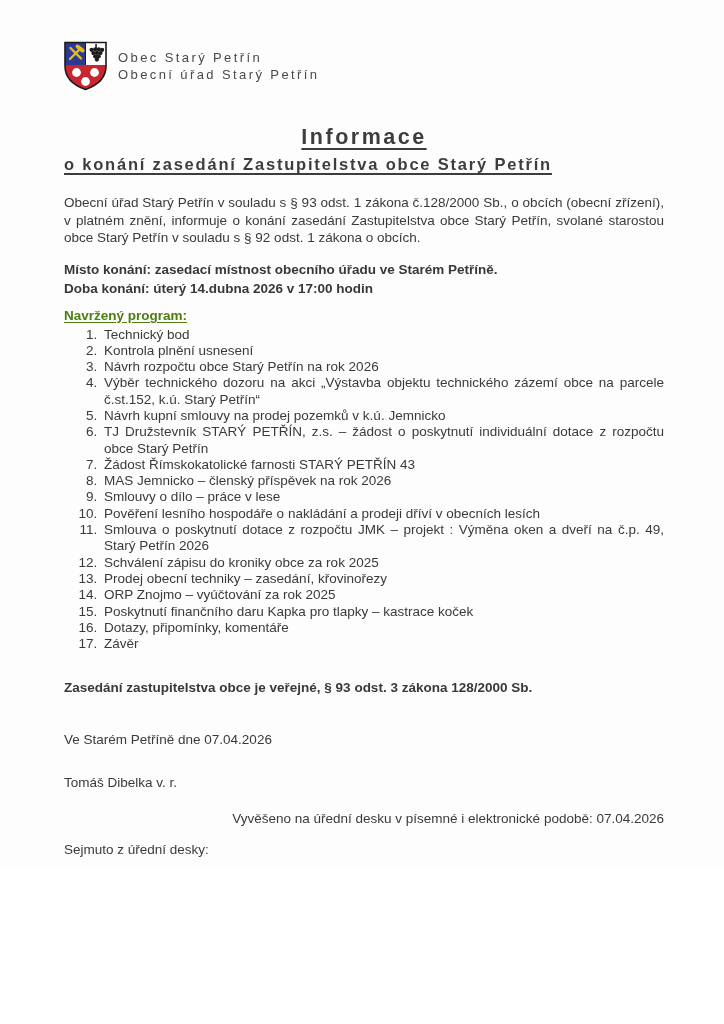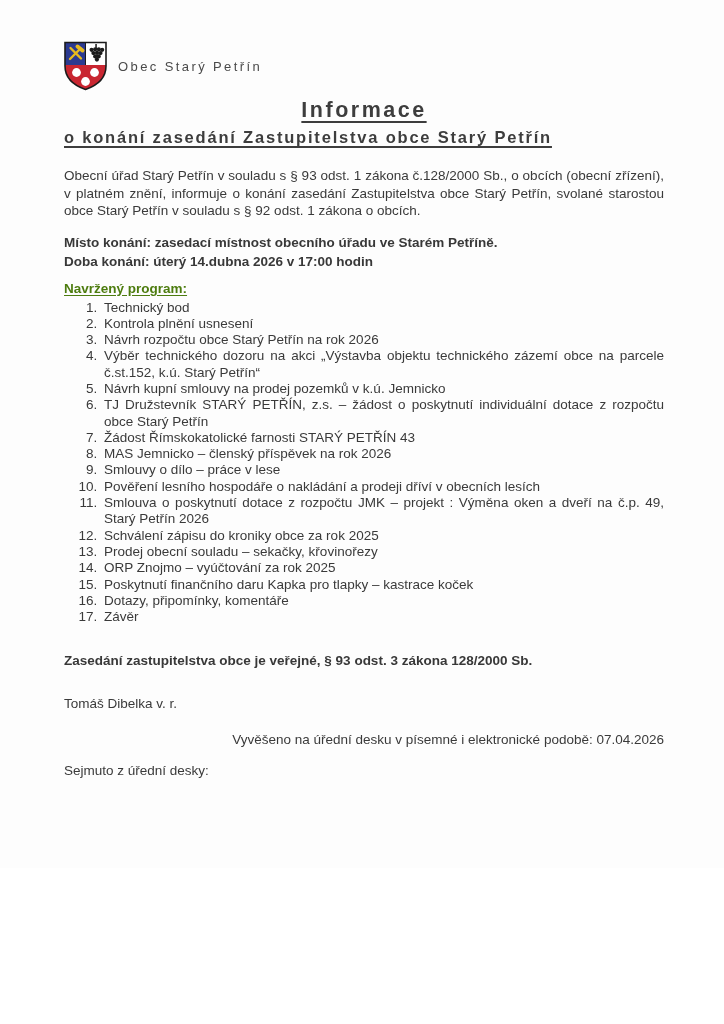--- a/index.html
+++ b/index.html
@@ -24,21 +24,21 @@
   .crest { flex: 0 0 auto; }
   .org-lines { display: flex; flex-direction: column; justify-content: center; }
   .org-line {
     font-size: 13px;
     letter-spacing: 2.4px;
     color: #4a4a4a;
     line-height: 17px;
     white-space: nowrap;
   }
   .doc-title {
-    margin: 6px 0 0 0;
+    margin: 33px 0 0 0;
     text-align: center;
     font-size: 21.5px;
     font-weight: bold;
     letter-spacing: 2.5px;
     color: #3d3d3d;
     text-decoration: underline;
     text-underline-offset: 4px;
     text-decoration-thickness: 2px;
   }
   .doc-subtitle {
@@ -127,20 +127,21 @@
           <circle cx="14.5" cy="32.5" r="4.4"></circle>
           <circle cx="32.5" cy="32.5" r="4.4"></circle>
           <circle cx="23.5" cy="41.5" r="4.4"></circle>
         </g>
       </g>
       <path d="M3,2.5 H44 V26 C44,38.5 35,45.5 23.5,49.5 C12,45.5 3,38.5 3,26 Z" fill="none" stroke-width="1.6" stroke="#1b1b1b"></path>
       <line x1="23.5" y1="2.5" x2="23.5" y2="25" stroke-width="1" stroke="#1b1b1b"></line>
     </svg>
     <div class="org-lines">
       <div class="org-line">Obec Starý Petřín</div>
+      <div class="org-line">Obecní úřad Starý Petřín</div>
     </div>
   </div>
 
   <h1 class="doc-title">Informace</h1>
   <h2 class="doc-subtitle">o konání zasedání Zastupitelstva obce Starý Petřín</h2>
 
   <p class="intro">Obecní úřad Starý Petřín v souladu s § 93 odst. 1 zákona č.128/2000 Sb., o obcích (obecní zřízení), v platném znění, informuje o konání zasedání Zastupitelstva obce Starý Petřín, svolané starostou obce Starý Petřín v souladu s § 92 odst. 1 zákona o obcích.</p>
 
   <div class="meta-block">
     <div class="meta-line">Místo konání: zasedací místnost obecního úřadu ve Starém Petříně.</div>
@@ -155,29 +156,30 @@
     <li>Návrh rozpočtu obce Starý Petřín na rok 2026</li>
     <li>Výběr technického dozoru na akci „Výstavba objektu technického zázemí obce na parcele č.st.152, k.ú. Starý Petřín“</li>
     <li>Návrh kupní smlouvy na prodej pozemků v k.ú. Jemnicko</li>
     <li>TJ Družstevník STARÝ PETŘÍN, z.s. – žádost o poskytnutí individuální dotace z rozpočtu obce Starý Petřín</li>
     <li>Žádost Římskokatolické farnosti STARÝ PETŘÍN 43</li>
     <li>MAS Jemnicko – členský příspěvek na rok 2026</li>
     <li>Smlouvy o dílo – práce v lese</li>
     <li>Pověření lesního hospodáře o nakládání a prodeji dříví v obecních lesích</li>
     <li>Smlouva o poskytnutí dotace z rozpočtu JMK – projekt : Výměna oken a dveří na č.p. 49, Starý Petřín 2026</li>
     <li>Schválení zápisu do kroniky obce za rok 2025</li>
-    <li>Prodej obecní souladu – sekačky, křovinořezy</li>
+    <li>Prodej obecní techniky – zasedání, křovinořezy</li>
     <li>ORP Znojmo – vyúčtování za rok 2025</li>
     <li>Poskytnutí finančního daru Kapka pro tlapky – kastrace koček</li>
     <li>Dotazy, připomínky, komentáře</li>
     <li>Závěr</li>
   </ol>
 
   <p class="public-note">Zasedání zastupitelstva obce je veřejné, § 93 odst. 3 zákona 128/2000 Sb.</p>
 
+  <p class="date-line">Ve Starém Petříně dne 07.04.2026</p>
 
   <div class="sig-block">
     <div class="sig-name">Tomáš Dibelka v. r.</div>
   </div>
 
   <p class="posted-line">Vyvěšeno na úřední desku v písemné i elektronické podobě: 07.04.2026</p>
   <p class="removed-line">Sejmuto z úřední desky:</p>
 
 </div>
 

